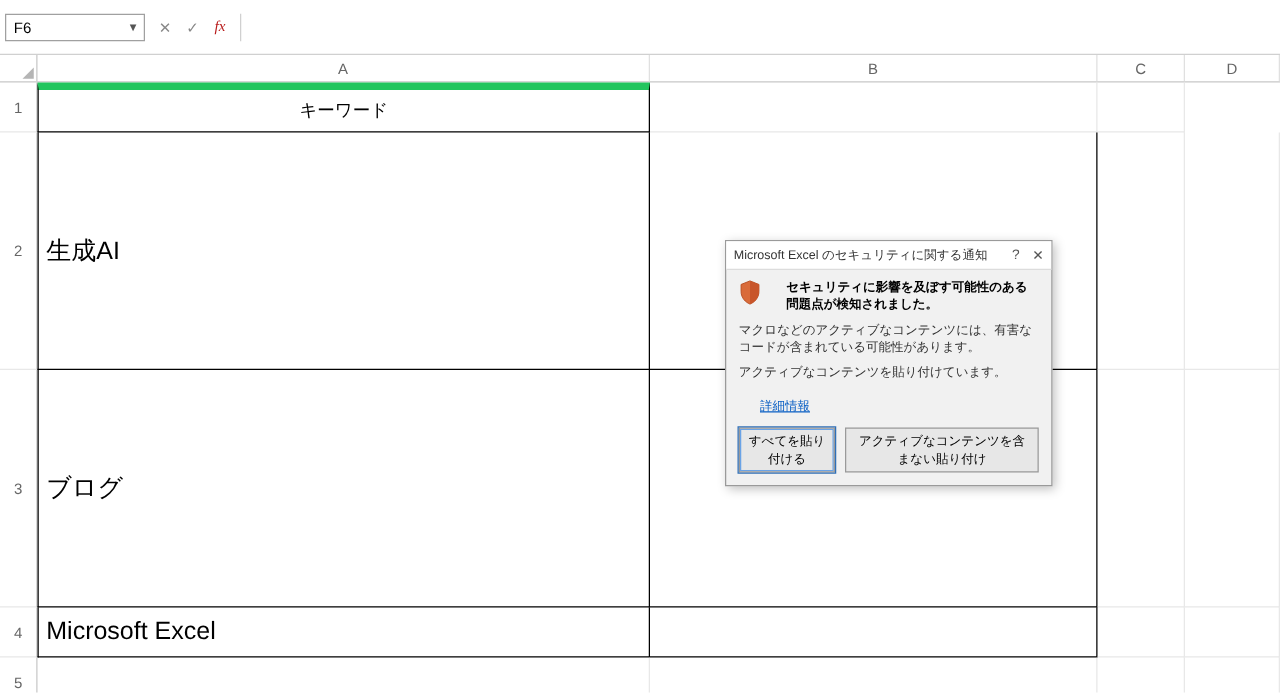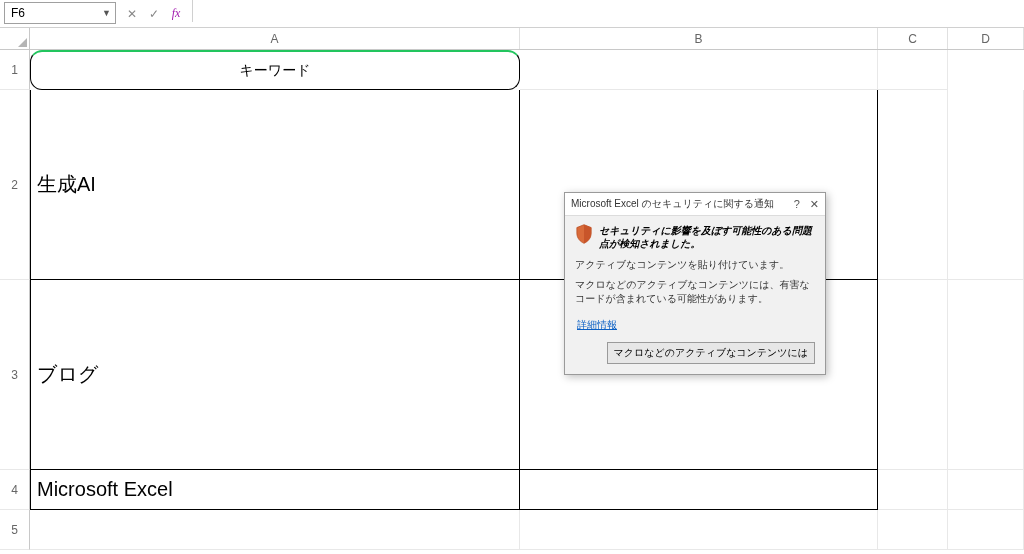--- a/index.html
+++ b/index.html
@@ -9,21 +9,22 @@
     font-family: "Yu Gothic UI", "Meiryo", Arial, sans-serif;
     font-size: 12px;
     background: #fff;
     overflow: hidden;
     position: relative;
   }
 
   
   .formula-bar {
     display: flex;
-    height: 28px;
+    align-items: center;
+    height: 44px;
     border-bottom: 1px solid #d0d0d0;
     background: #fff;
   }
   .name-box {
     width: 112px;
     height: 22px;
     margin: 2px 0 2px 4px;
     border: 1px solid #a0a0a0;
     display: flex;
     align-items: center;
@@ -38,21 +39,21 @@
   }
   .fb-icons {
     display: flex;
     align-items: center;
     gap: 6px;
     padding: 0 8px;
     color: #888;
     font-size: 12px;
   }
   .fb-icons span { width: 16px; text-align: center; }
-  .fb-icons .fx { font-style: italic; font-family: serif; color: #a21caf; }
+  .fb-icons .fx { font-style: italic; font-family: serif; color: #b91c1c; }
   .formula-input {
     flex: 1;
     height: 22px;
     border: 1px solid #d0d0d0;
     border-right: none;
     border-top: none;
     border-bottom: none;
     padding: 0 6px;
     outline: none;
     font-size: 12px;
@@ -114,61 +115,60 @@
     display: flex;
     align-items: center;
     font-size: 20px;
     overflow: hidden;
   }
   .data-border-r { border-right: 1px solid #000; }
   .data-border-b { border-bottom: 1px solid #000; }
   .data-border-l { border-left: 1px solid #000; }
   .hdr-cell {
     justify-content: center;
-    border-top: 2px solid #22c55e;
+    border-top: 6px solid #22c55e;
     font-size: 14px;
-    border-radius: 12px;
   }
   .row.r1 { height: 40px; }
   .row.r2 { height: 190px; }
   .row.r3 { height: 190px; }
   .row.r4 { height: 40px; }
   .row.r5 { height: 40px; }
 
   
   .dialog {
     position: absolute;
-    left: 564px;
+    left: 580px;
     top: 192px;
     width: 262px;
     background: #f1f1f1;
     border: 1px solid #9a9a9a;
     box-shadow: 2px 2px 8px rgba(0,0,0,0.25);
     font-size: 10px;
   }
   .dialog-title {
     display: flex;
     align-items: center;
     justify-content: space-between;
     padding: 4px 6px;
     background: #fff;
     border-bottom: 1px solid #dcdcdc;
     font-size: 10px;
     color: #333;
   }
   .dialog-title .ttl { flex: 1; }
   .dialog-title .btns { display: flex; gap: 10px; color: #555; font-size: 11px; }
   .dialog-body { padding: 8px 10px 10px 10px; }
-  .warn-row { display: flex; align-items: flex-start; gap: 6px; margin-bottom: 8px; font-style: italic; }
+  .warn-row { display: flex; align-items: flex-start; gap: 20px; margin-bottom: 8px; }
   .shield {
     width: 18px; height: 20px; flex: none;
   }
   .warn-text { font-weight: bold; font-size: 10px; line-height: 1.3; }
   .body-p { font-size: 10px; color: #333; line-height: 1.4; margin: 6px 0; }
-  .link { color: #0a5fc4; font-size: 10px; margin: 6px 0 10px 2px; display: inline-block; }
+  .link { color: #0a5fc4; font-size: 10px; margin: 6px 0 10px 17px; display: inline-block; }
   .dlg-buttons { display: flex; gap: 8px; justify-content: flex-end; }
   .dlg-btn {
     font-size: 10px;
     padding: 3px 6px;
     background: #e7e7e7;
     border: 1px solid #9a9a9a;
     min-width: 70px;
     text-align: center;
     cursor: default;
   }
@@ -255,20 +255,21 @@
     </span>
   </div>
   <div class="dialog-body">
     <div class="warn-row">
       <svg class="shield" viewBox="0 0 24 28">
         <path d="M12 1 L22 5 V13 C22 20 17 25 12 27 C7 25 2 20 2 13 V5 Z" fill="#d96b3a" stroke="#b5481b" stroke-width="1"></path>
         <path d="M12 1 L22 5 V13 C22 20 17 25 12 27 Z" fill="#c8552a"></path>
       </svg>
       <div class="warn-text">セキュリティに影響を及ぼす可能性のある問題点が検知されました。</div>
     </div>
+    <div class="body-p">マクロなどのアクティブなコンテンツには、有害なコードが含まれている可能性があります。</div>
     <div class="body-p">アクティブなコンテンツを貼り付けています。</div>
-    <div class="body-p">マクロなどのアクティブなコンテンツには、有害なコードが含まれている可能性があります。</div>
     <a class="link" href="#">詳細情報</a>
     <div class="dlg-buttons">
-      <div class="dlg-btn">マクロなどのアクティブなコンテンツには</div>
+      <div class="dlg-btn primary">すべてを貼り付ける</div>
+      <div class="dlg-btn">アクティブなコンテンツを含まない貼り付け</div>
     </div>
   </div>
 </div>
 
 </body></html>

